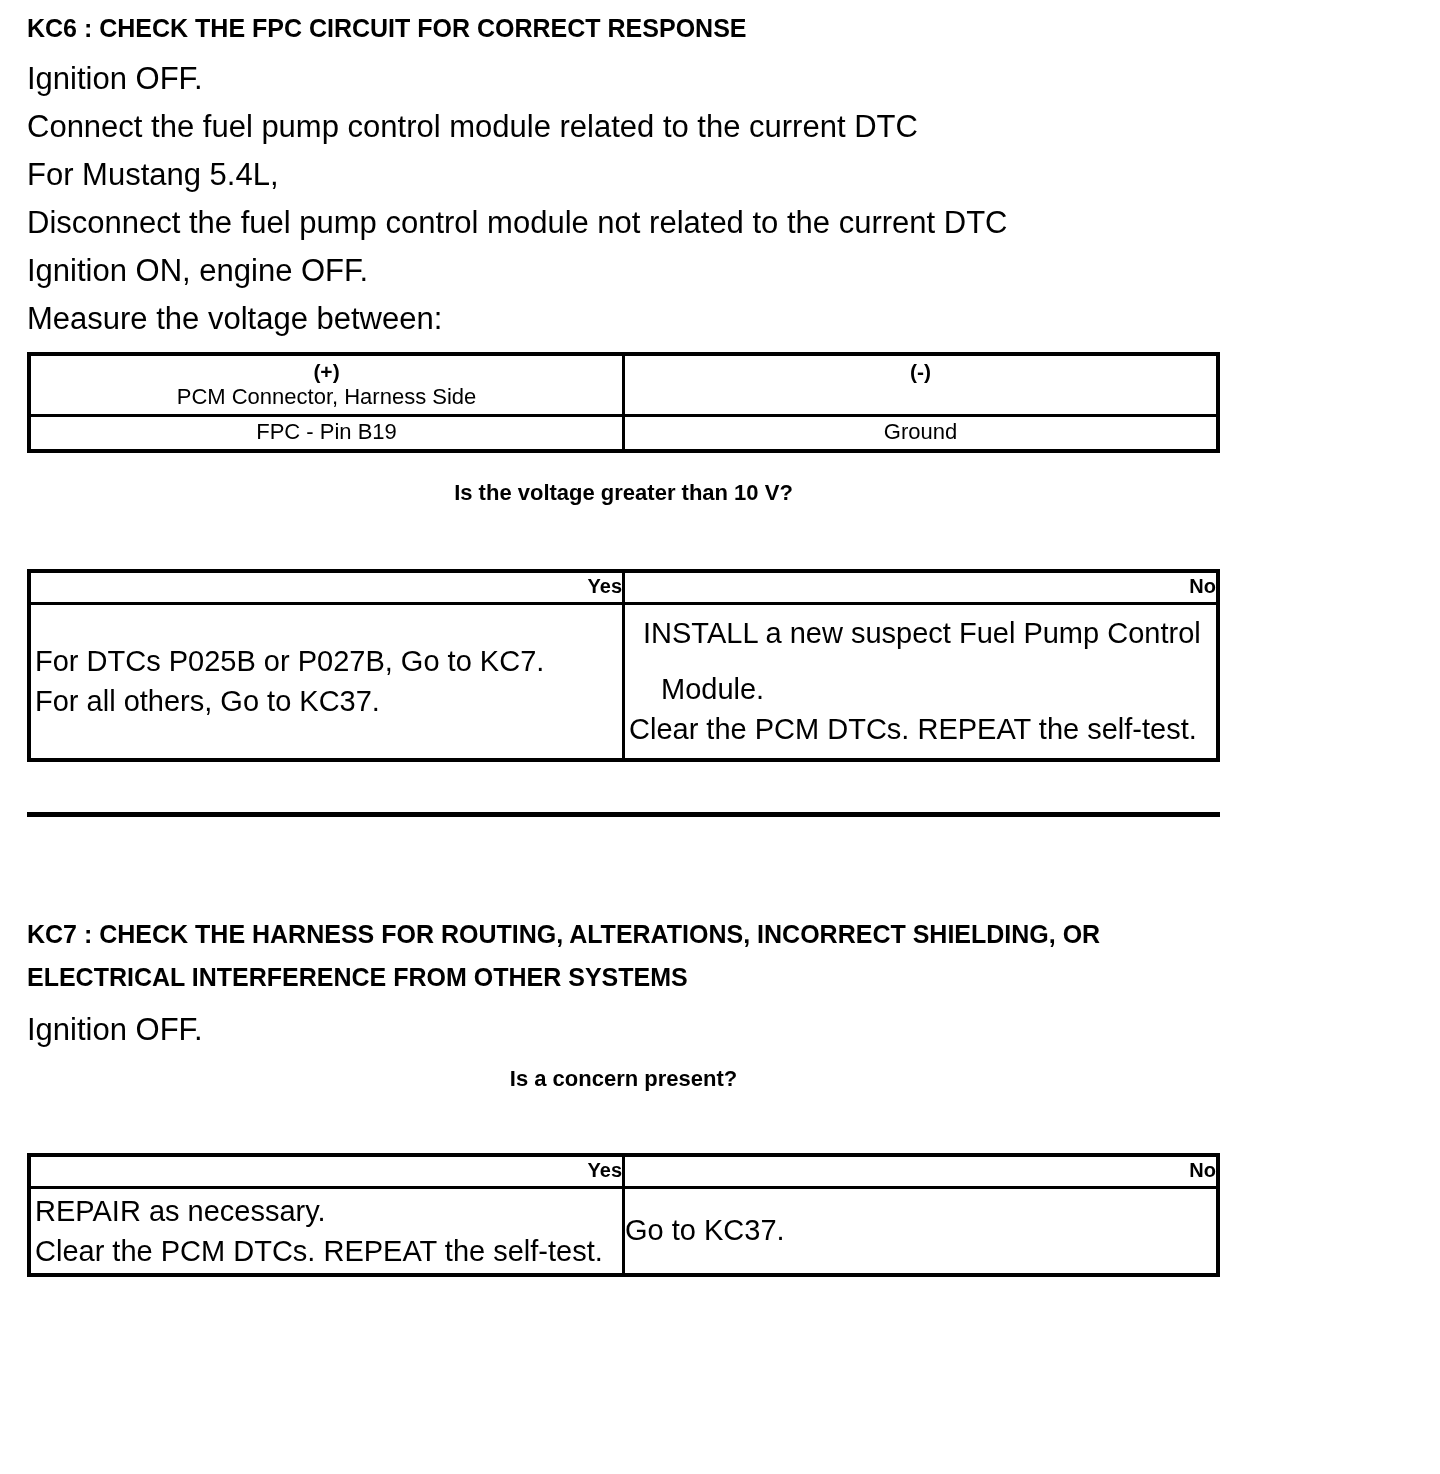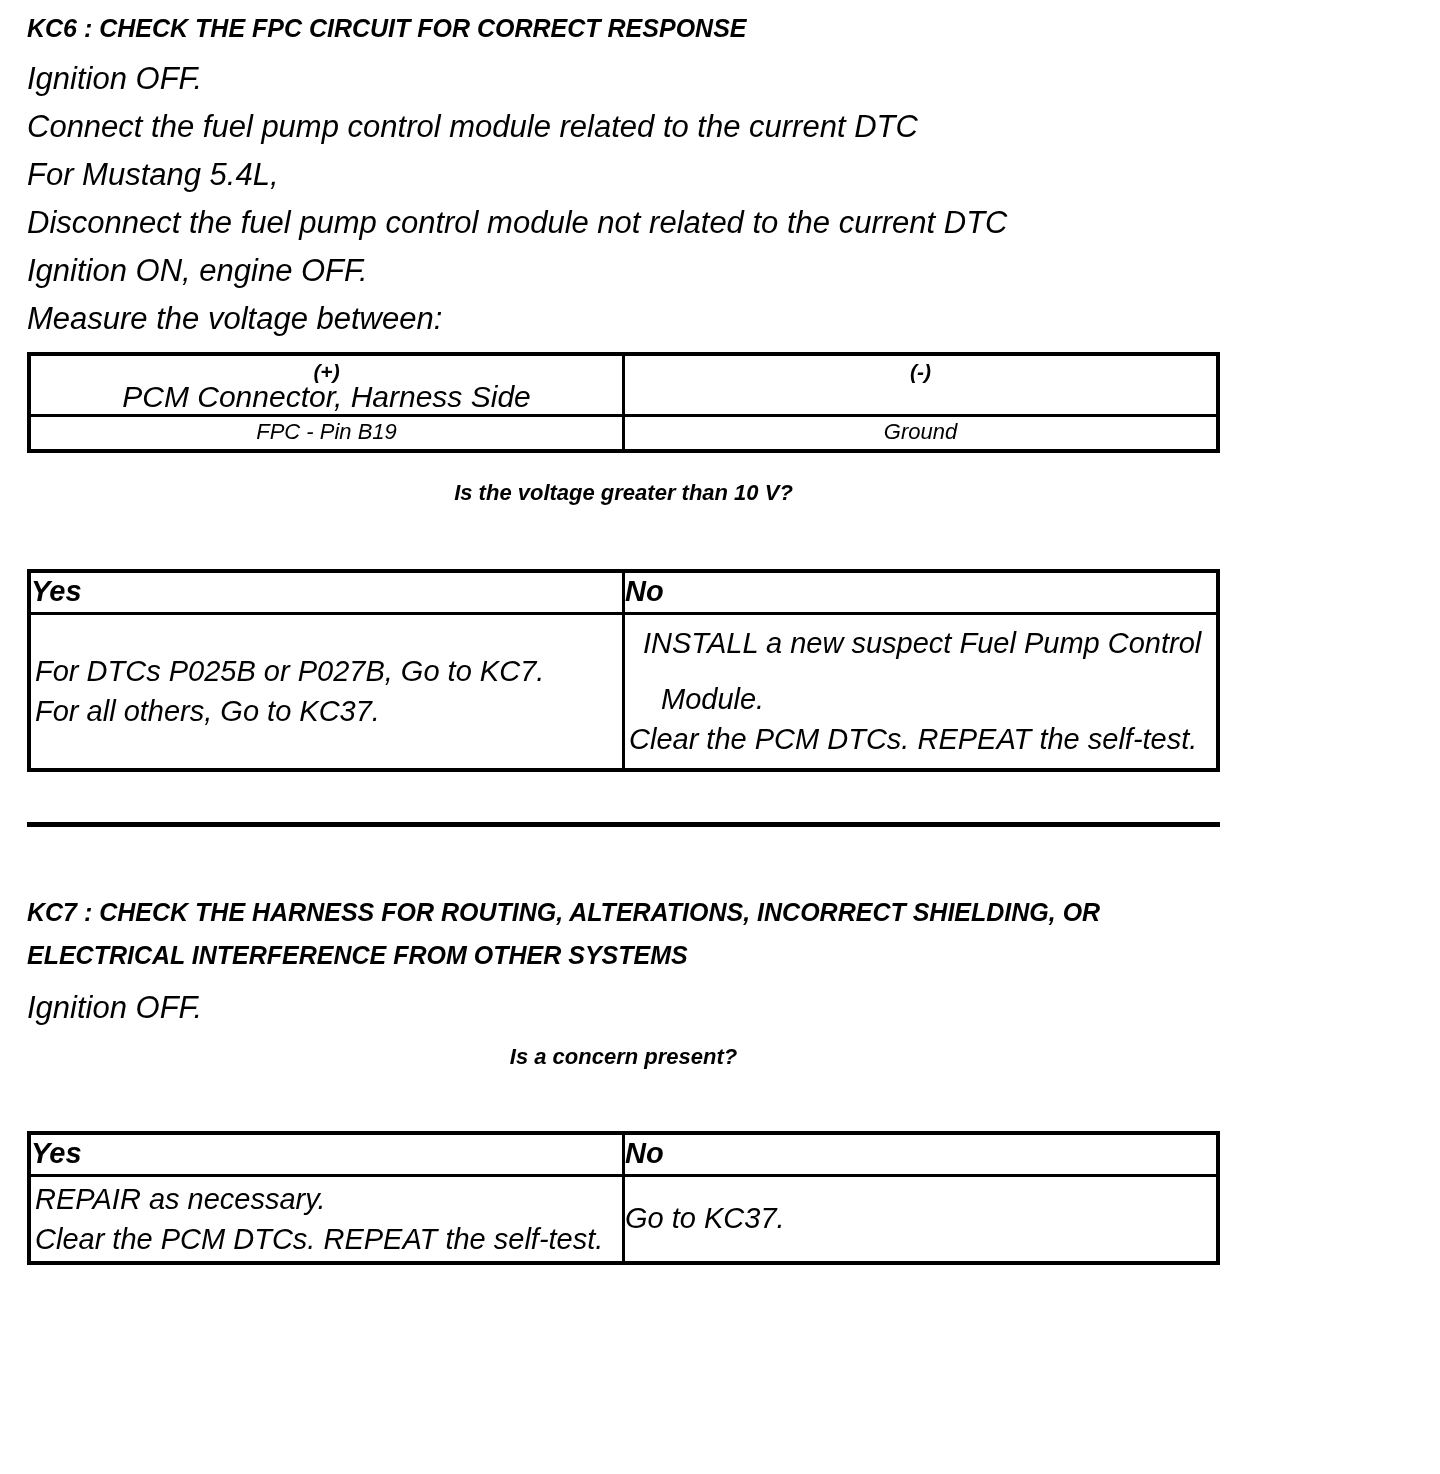--- a/index.html
+++ b/index.html
@@ -5,21 +5,20 @@
   * { margin: 0; padding: 0; box-sizing: border-box; }
   html, body { background: #ffffff; }
   body {
     font-family: "Liberation Sans", sans-serif;
     color: #000000;
     width: 1440px;
   }
   .page {
     width: 1268px;
     padding: 12px 48px 14px 27px;
-    font-style: italic;
   }
 
   
   .step-heading {
     font-size: 25px;
     font-weight: bold;
     line-height: 32px;
     margin-bottom: 18px;
   }
   .step-heading .heading-line { display: block; white-space: nowrap; line-height: 43px; }
@@ -56,33 +55,33 @@
   }
   .voltage-table th, .voltage-table td {
     border: 3px solid #000;
     text-align: center;
     font-weight: normal;
     width: 50%;
   }
   .voltage-table th { padding: 3px 0 4px; vertical-align: top; }
   .voltage-table td { font-size: 22px; line-height: 26px; padding: 2px 0 4px; }
   .vt-symbol { font-weight: bold; font-size: 21px; line-height: 25px; }
-  .vt-detail { font-size: 30px; line-height: 26px; }
+  .vt-detail { font-size: 22px; line-height: 26px; }
 
   
   .decision-table {
     width: 100%;
     border-collapse: collapse;
     border: 4px solid #000;
   }
   .decision-table th {
     border: 3px solid #000;
-    font-size: 29px;
+    font-size: 20px;
     font-weight: bold;
-    text-align: left;
+    text-align: right;
     padding: 2px 0 4px;
     width: 50%;
   }
   .decision-table td {
     border: 3px solid #000;
     font-size: 29px;
   }
   .cell-line { line-height: 40px; }
 
   .kc6-decision { margin-top: 58px; }
@@ -97,21 +96,21 @@
   .kc7-decision .yes-cell { vertical-align: top; padding: 2px 6px 2px 4px; }
   .kc7-decision .no-cell { vertical-align: middle; text-align: left; }
 
   
   .thick-rule {
     border: none;
     border-top: 5px solid #000;
     height: 0;
     margin: 50px 0 0;
   }
-  .section-kc7 { margin-top: 64px; }
+  .section-kc7 { margin-top: 96px; }
 </style>
 </head>
 <body>
 
 <div class="page">
 
   <section class="test-step section-kc6-wrap">
 
     <h2 class="step-heading">KC6 : CHECK THE FPC CIRCUIT FOR CORRECT RESPONSE</h2>
 

